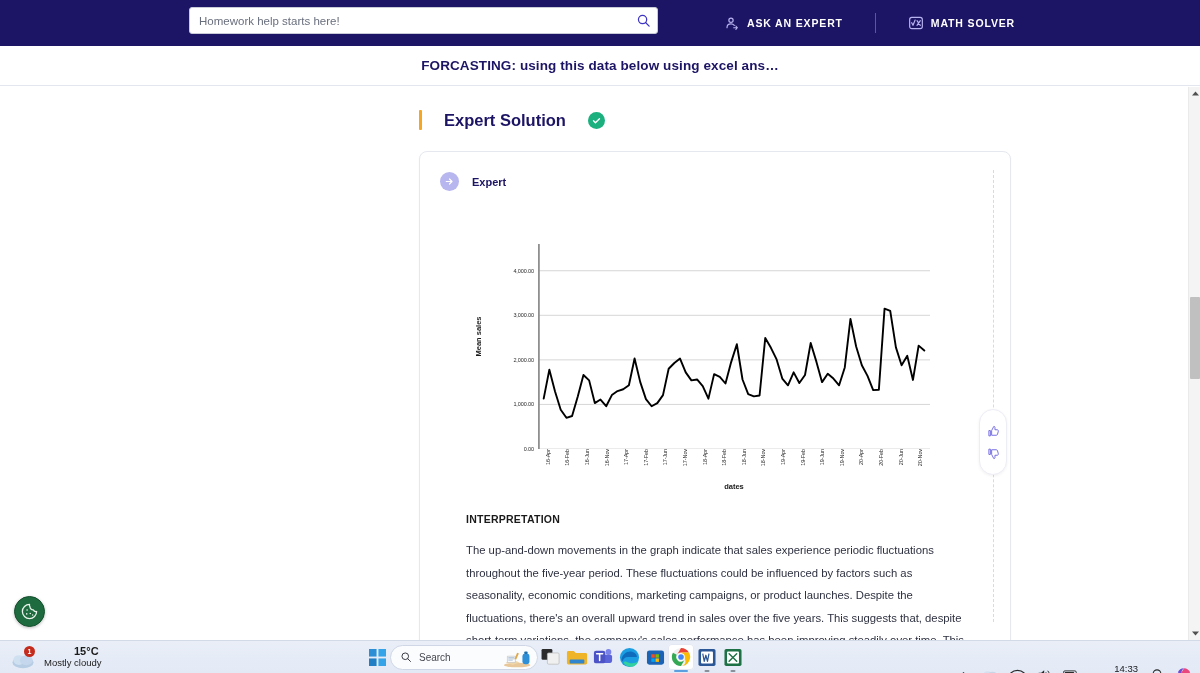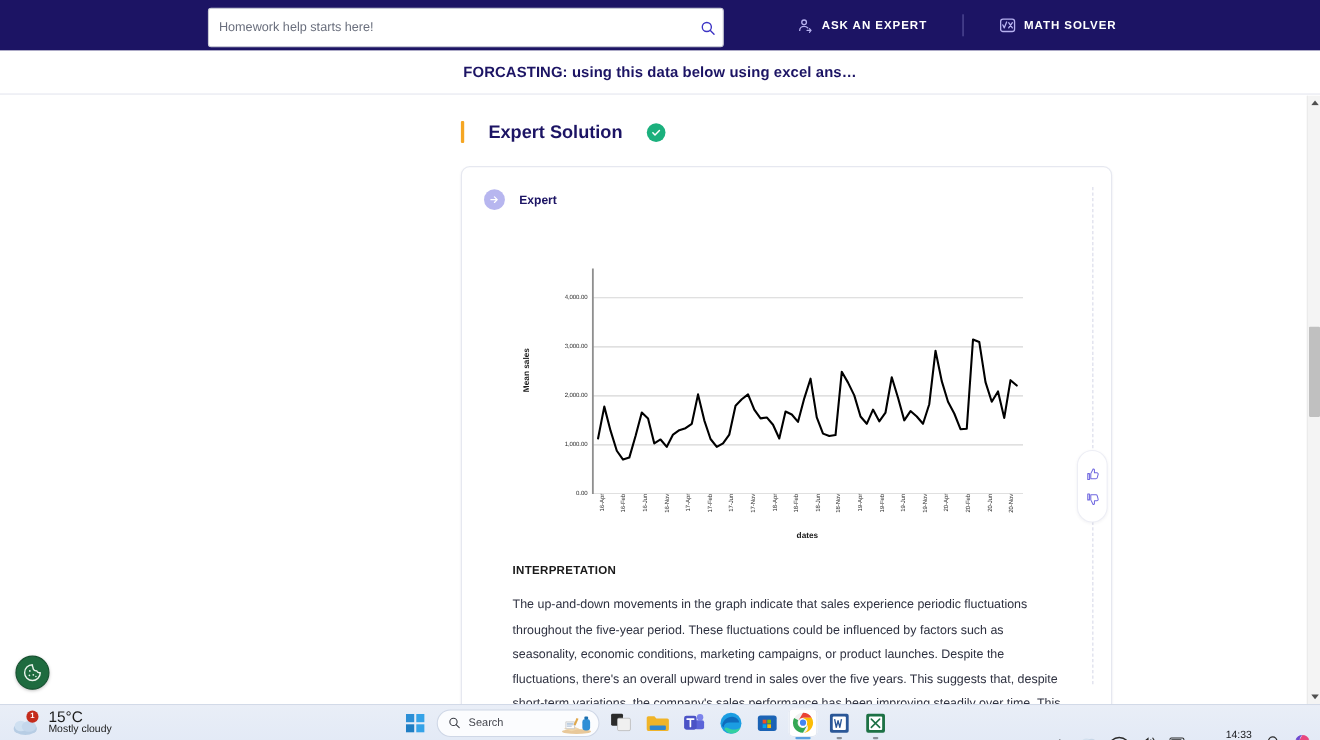--- a/index.html
+++ b/index.html
@@ -21,21 +21,21 @@
 
   
   .topnav {
     position: absolute; left: 0; top: 0;
     width: 1200px; height: 46px;
     background: #1c1464;
     display: flex; align-items: center;
   }
   .search-wrap {
     position: absolute; left: 189px; top: 7px;
-    width: 469px; height: 36px;
+    width: 469px; height: 27px;
     background: #ffffff;
     border: 1px solid #c9cbd6;
     border-radius: 3px;
     display: flex; align-items: center;
   }
   .search-input {
     flex: 1;
     border: none; outline: none;
     background: transparent;
     font-family: "Liberation Sans", sans-serif;
@@ -252,32 +252,32 @@
     position: absolute; left: 0; bottom: 0;
     width: 1200px; height: 33px;
     background: linear-gradient(180deg,#e9eef7 0%, #e3eaf6 100%);
     border-top: 1px solid #d2dae8;
   }
   .weather {
     position: absolute; left: 10px; top: 4px;
     display: flex; align-items: center; gap: 8px;
   }
   .weather-txt { line-height: 12px; }
-  .weather-temp { font-size: 14px; color: #1b1b1b; font-weight: 400; }
+  .weather-temp { font-size: 11px; color: #1b1b1b; font-weight: 700; margin-left: 30px; }
   .weather-desc { font-size: 9.5px; color: #1b1b1b; }
   .wbadge {
     position: absolute; left: 14px; top: 1px;
     width: 11px; height: 11px; border-radius: 50%;
     background: #c42b1c; color: #fff;
     font-size: 7px; line-height: 11px; text-align: center; font-weight: bold;
   }
 
   .tb-center {
     position: absolute; left: 364px; top: 3px;
-    display: flex; align-items: center; gap: 7px;
+    display: flex; align-items: center; 
   }
   .start-btn { width: 26px; height: 26px; display:flex; align-items:center; justify-content:center; cursor:pointer; }
   .tb-search {
     width: 148px; height: 25px;
     background: #fbfcfe; border: 1px solid #cfd7e6;
     border-radius: 13px;
     display: flex; align-items: center; gap: 7px;
     padding-left: 9px; cursor: pointer;
     position: relative;
   }

